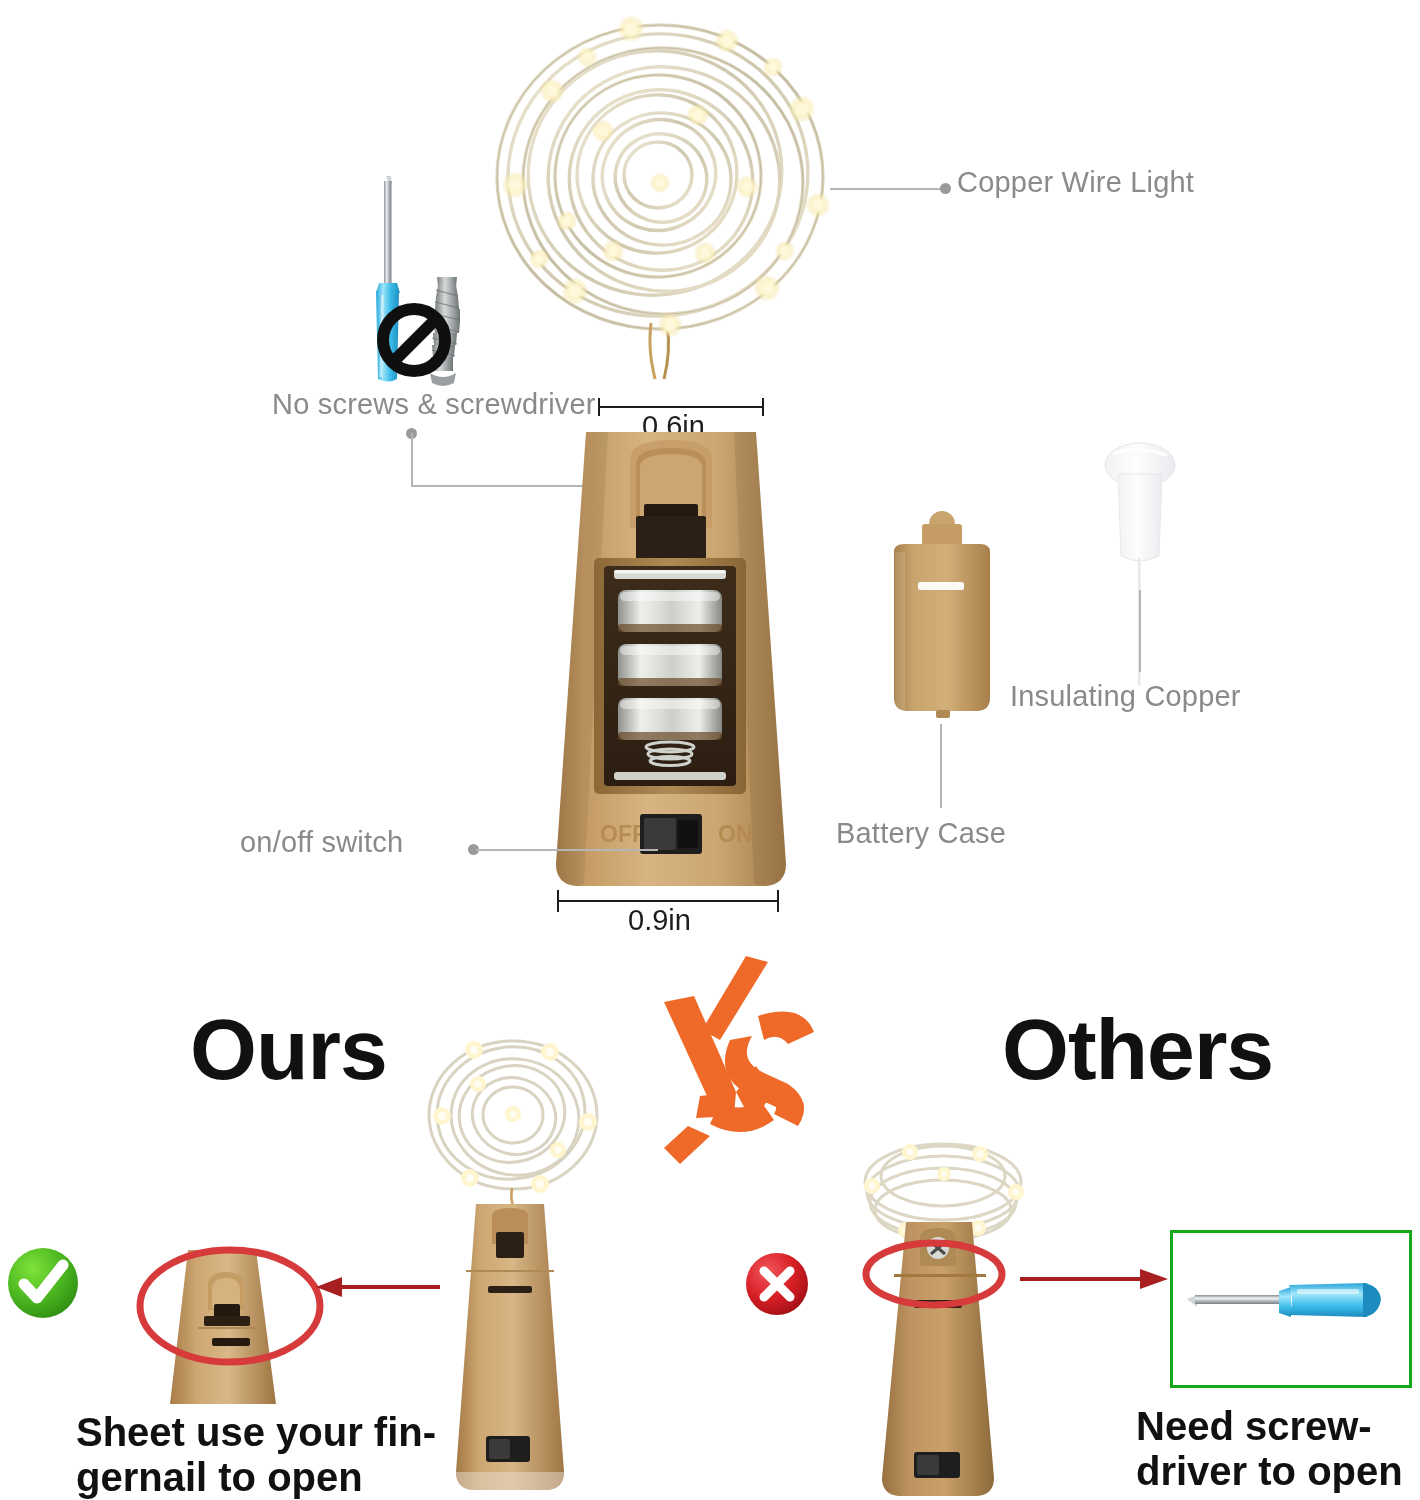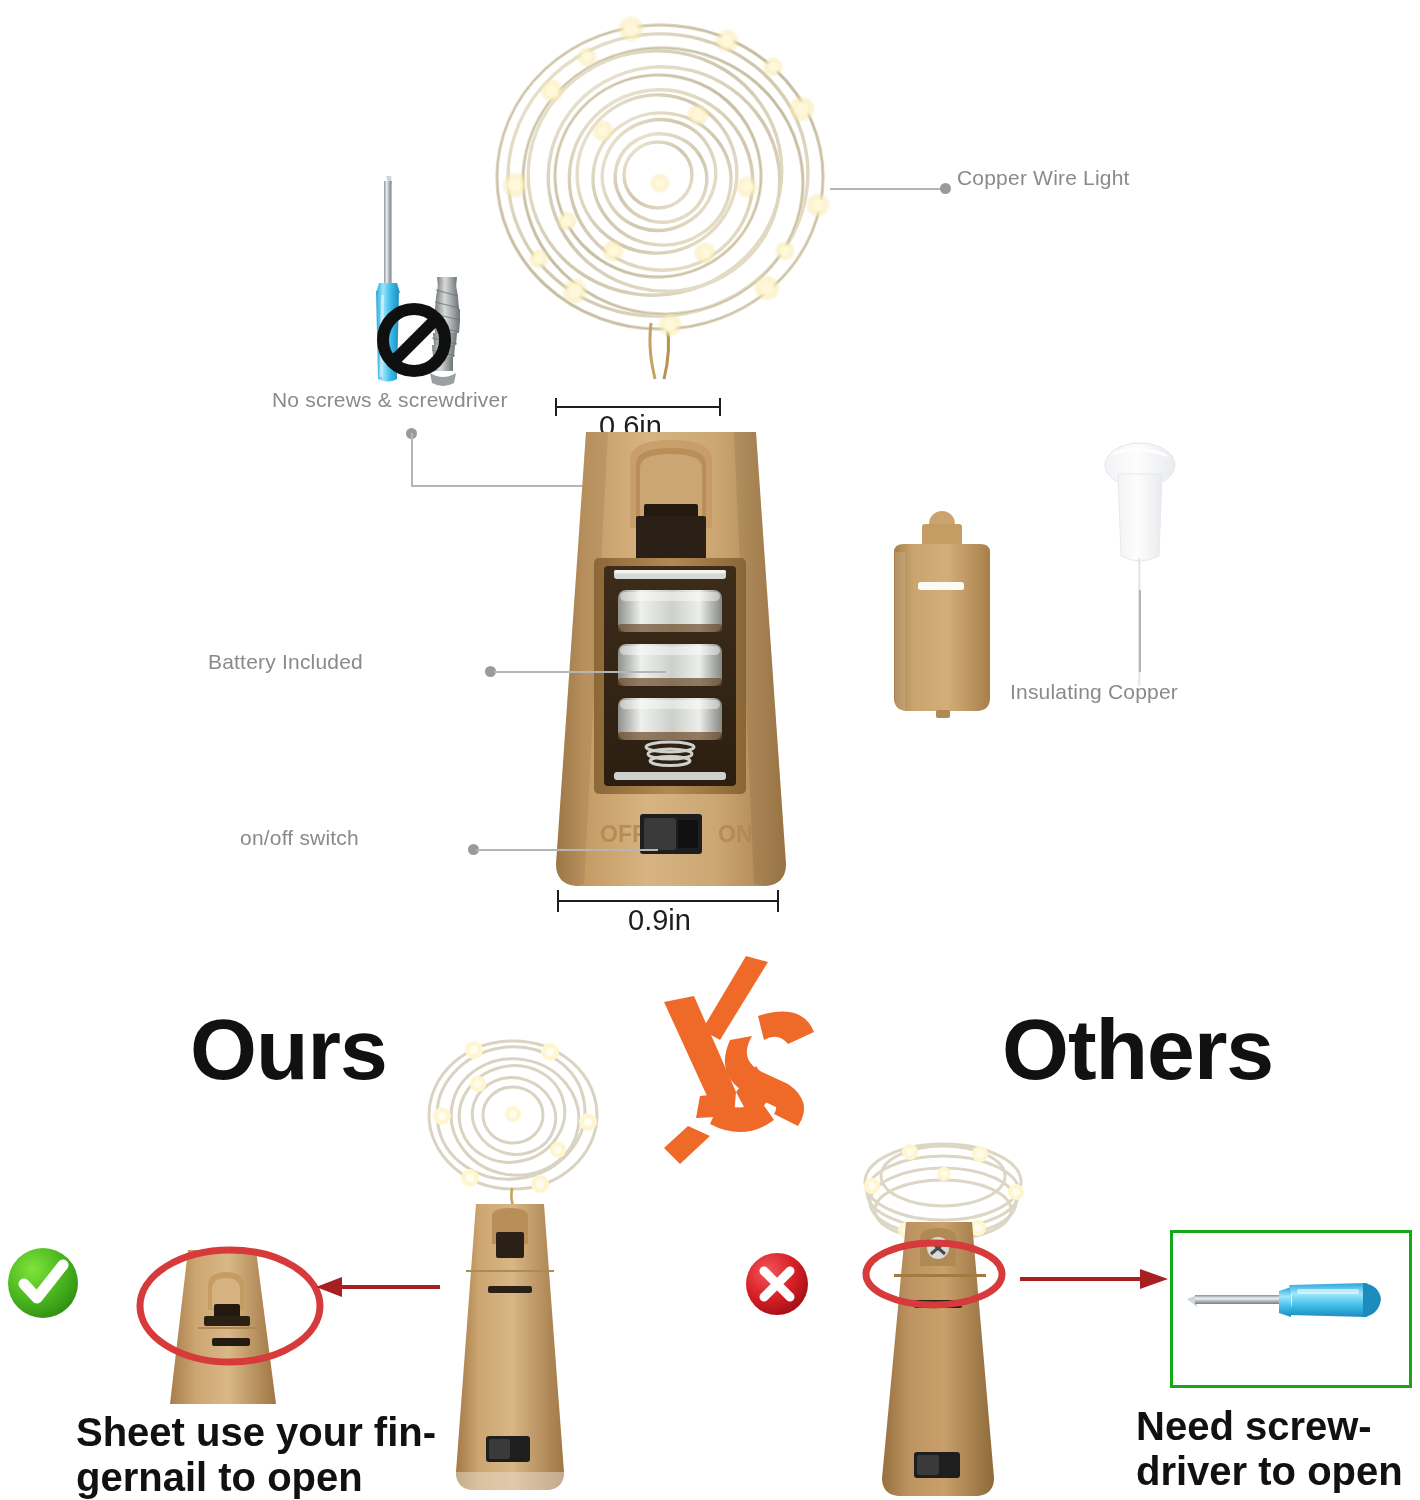--- a/index.html
+++ b/index.html
@@ -6,21 +6,21 @@
   body{
     width:1420px;height:1500px;position:relative;overflow:hidden;
     font-family:"Liberation Sans","DejaVu Sans",sans-serif;
     background:#ffffff;
   }
   .stage{position:absolute;left:0;top:0;width:1420px;height:1500px;}
   .abs{position:absolute;}
 
   
   .callout-label{
-    color:#8a8a8a;font-size:21px;letter-spacing:.2px;white-space:nowrap;
+    color:#8a8a8a;font-size:29px;letter-spacing:.2px;white-space:nowrap;
     font-family:"Liberation Sans","DejaVu Sans",sans-serif;font-weight:400;
   }
   .leader-line{background:#b5b5b5;position:absolute;}
   .leader-dot{
     position:absolute;width:11px;height:11px;border-radius:50%;
     background:#9a9a9a;
   }
   .dim-text{
     color:#1d1d1d;font-size:29px;white-space:nowrap;
     font-family:"Liberation Sans","DejaVu Sans",sans-serif;
@@ -206,21 +206,21 @@
     </svg>
   </div>
 
   <div class="abs" style="left:272px;top:388px;width:330px;height:120px;">
     <span class="callout-label" style="position:absolute;left:0;top:0;">No screws &amp; screwdriver</span>
     <div class="leader-dot" style="left:134px;top:40px;"></div>
     <div class="leader-line" style="left:139px;top:45px;width:2px;height:54px;"></div>
     <div class="leader-line" style="left:139px;top:97px;width:182px;height:2px;"></div>
   </div>
 
-  <div class="abs" style="left:554px;top:398px;width:170px;height:48px;">
+  <div class="abs" style="left:597px;top:398px;width:170px;height:48px;">
     <div class="abs" style="left:2px;top:8px;width:164px;height:2px;background:#1d1d1d;"></div>
     <div class="abs" style="left:1px;top:0px;width:2px;height:18px;background:#1d1d1d;"></div>
     <div class="abs" style="left:165px;top:0px;width:2px;height:18px;background:#1d1d1d;"></div>
     <span class="dim-text" style="position:absolute;left:45px;top:12px;">0.6in</span>
   </div>
 
   <div class="abs" id="cork-main">
     <svg width="246" height="462" viewBox="0 0 246 462">
       <defs>
         <linearGradient id="corkg" x1="0" y1="0" x2="1" y2="0">
@@ -289,25 +289,20 @@
 
       <text x="52" y="410" font-family="Liberation Sans, sans-serif" font-size="23" font-weight="bold" fill="#b3884f" opacity="0.85">OFF</text>
       <text x="170" y="410" font-family="Liberation Sans, sans-serif" font-size="23" font-weight="bold" fill="#b3884f" opacity="0.85">ON</text>
 
       <rect x="92" y="382" width="62" height="40" rx="3" fill="#1e1e1e"></rect>
       <rect x="96" y="386" width="32" height="32" rx="2" fill="#3a3a3a"></rect>
       <rect x="130" y="388" width="20" height="28" rx="2" fill="#111"></rect>
     </svg>
   </div>
 
-  <div class="abs" style="left:208px;top:650px;width:420px;height:40px;">
-    <span class="callout-label" style="position:absolute;left:0;top:0;">Battery  Included</span>
-    <div class="leader-dot" style="left:277px;top:16px;"></div>
-    <div class="leader-line" style="left:286px;top:21px;width:172px;height:2px;"></div>
-  </div>
 
   <div class="abs" style="left:240px;top:818px;width:380px;height:40px;margin-top:8px;">
     <span class="callout-label" style="position:absolute;left:0;top:0;">on/off switch</span>
     <div class="leader-dot" style="left:228px;top:18px;"></div>
     <div class="leader-line" style="left:236px;top:23px;width:182px;height:2px;"></div>
   </div>
 
   <div class="abs" style="left:556px;top:890px;width:226px;height:50px;text-decoration:underline;">
     <div class="abs" style="left:2px;top:10px;width:220px;height:2px;background:#1d1d1d;"></div>
     <div class="abs" style="left:1px;top:0px;width:2px;height:22px;background:#1d1d1d;"></div>
@@ -327,20 +322,24 @@
       </defs>
       <circle cx="60" cy="16" r="13" fill="#c9a46e"></circle>
       <rect x="40" y="16" width="40" height="28" rx="3" fill="#c49c64"></rect>
       <path d="M12 44 Q12 36 22 36 L98 36 Q108 36 108 44 L108 190 Q108 202 96 203 L24 203 Q12 202 12 190 Z" fill="url(#bcg)"></path>
       <rect x="36" y="74" width="46" height="8" rx="2.5" fill="#fbfaf6"></rect>
       <rect x="13" y="44" width="10" height="158" fill="#ffffff" opacity="0.12"></rect>
       <rect x="54" y="202" width="14" height="8" rx="2" fill="#b08a55"></rect>
     </svg>
   </div>
 
+  <div class="abs" style="left:836px;top:724px;width:260px;height:130px;">
+    <div class="leader-line" style="left:104px;top:0px;width:2px;height:84px;"></div>
+    <span class="callout-label" style="position:absolute;left:0px;top:93px;">Battery Case</span>
+  </div>
 
   <div class="abs" id="insul-sheet">
     <svg width="110" height="250" viewBox="0 0 110 250">
       <defs>
         <linearGradient id="insg" x1="0" y1="0" x2="1" y2="0">
           <stop offset="0%" stop-color="#f2f3f5"></stop>
             <stop offset="45%" stop-color="#fdfdfd"></stop>
           <stop offset="100%" stop-color="#e9ebee"></stop>
         </linearGradient>
       </defs>

